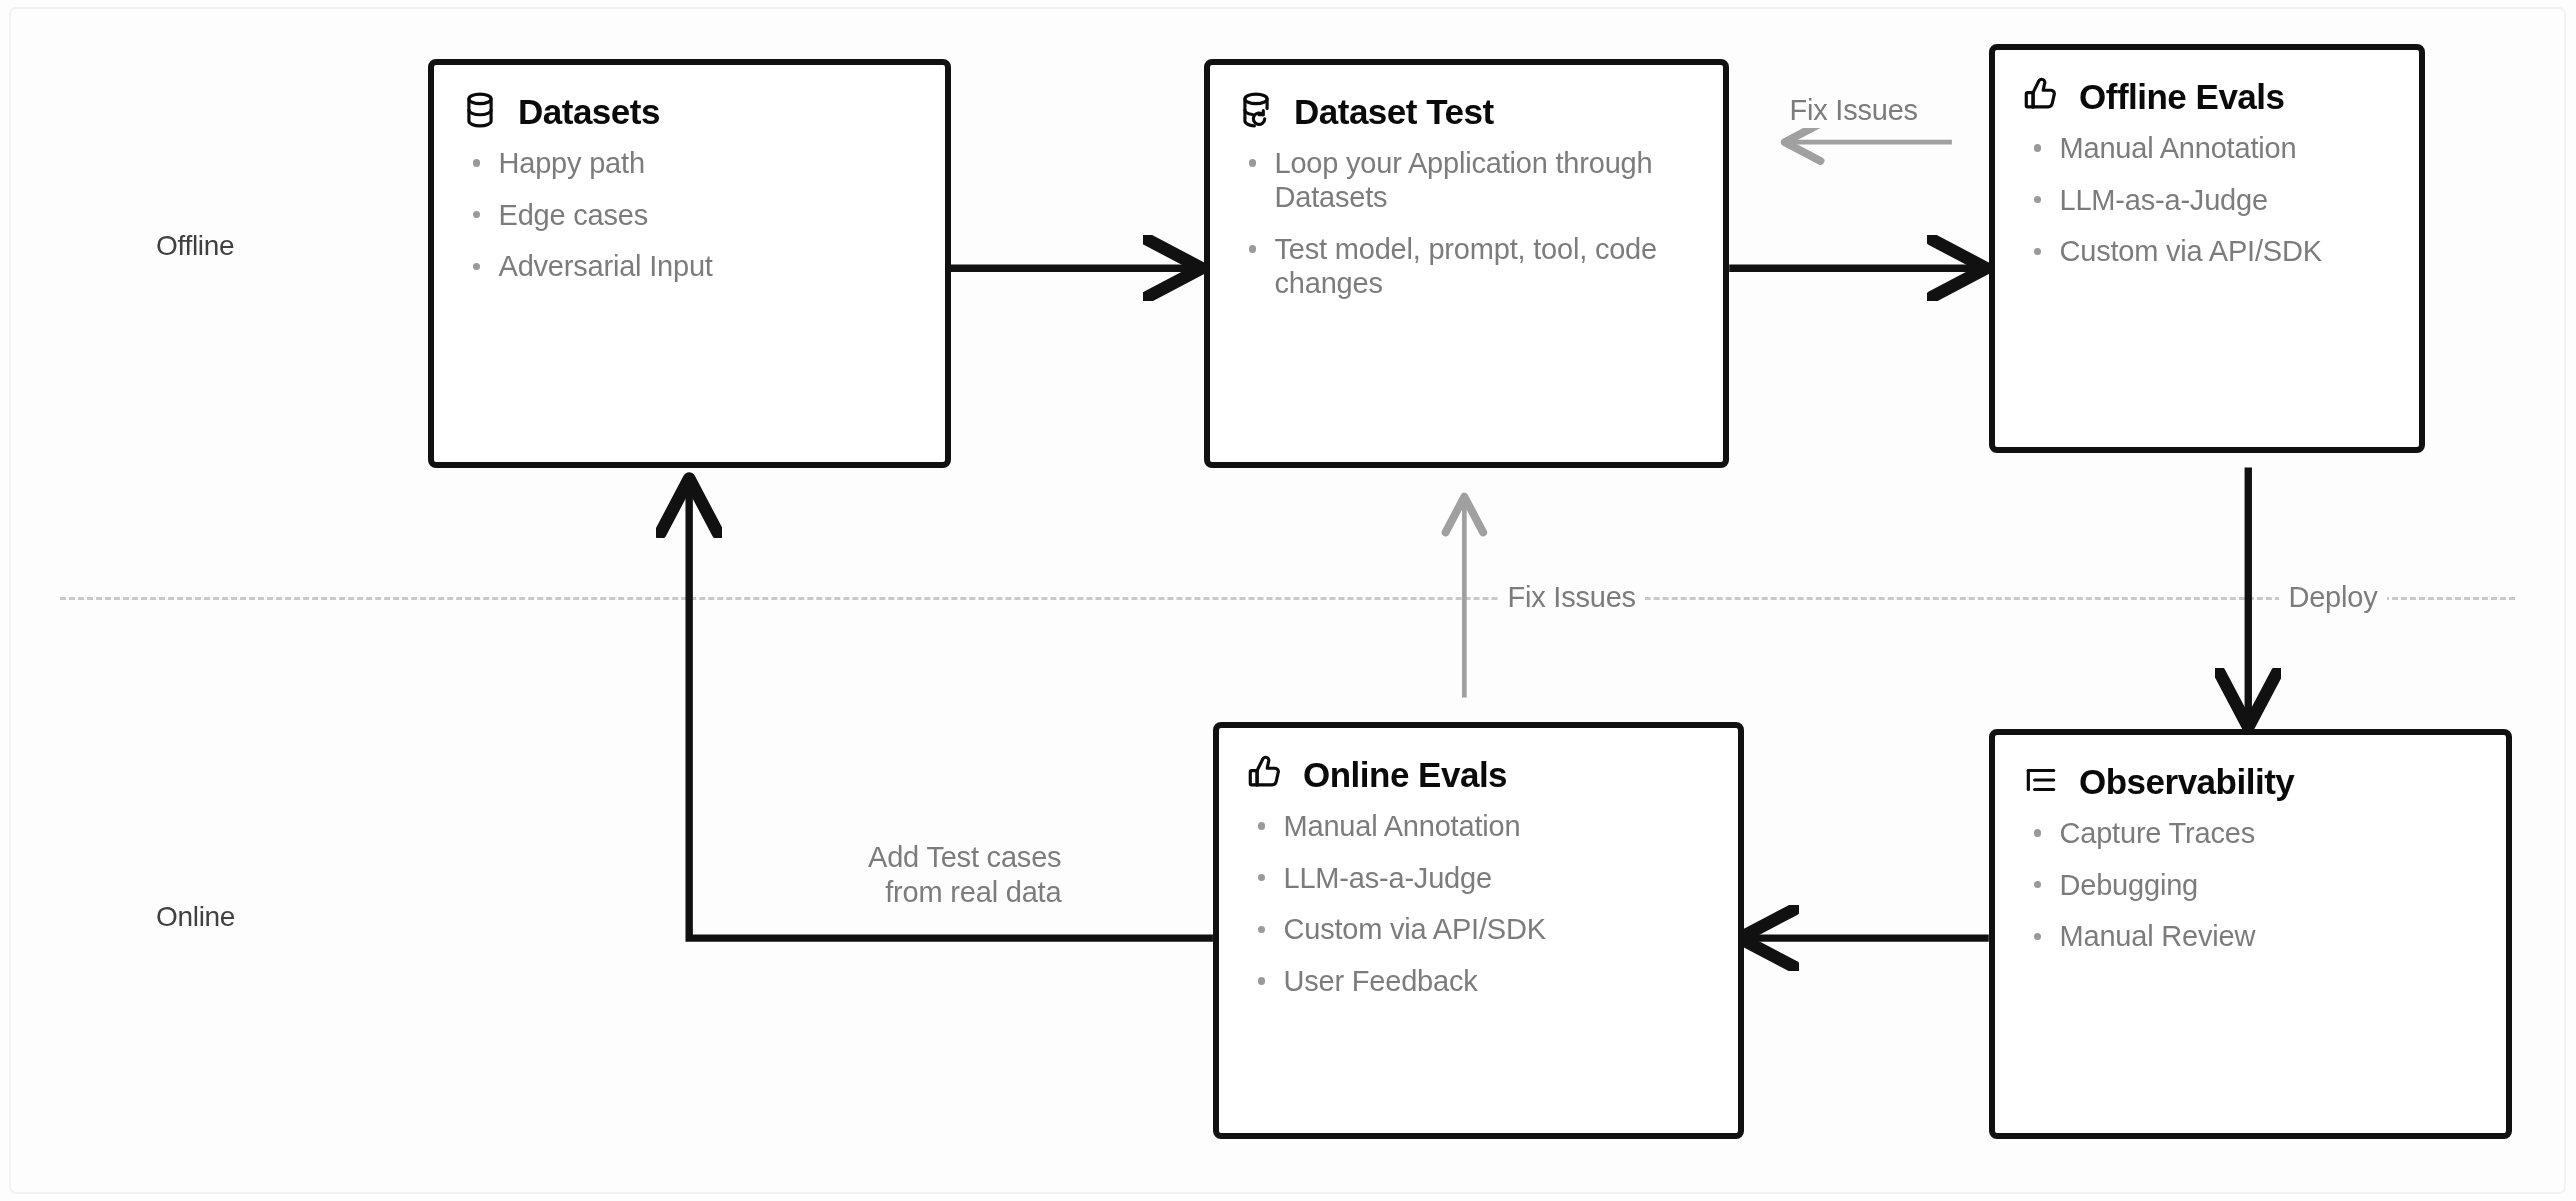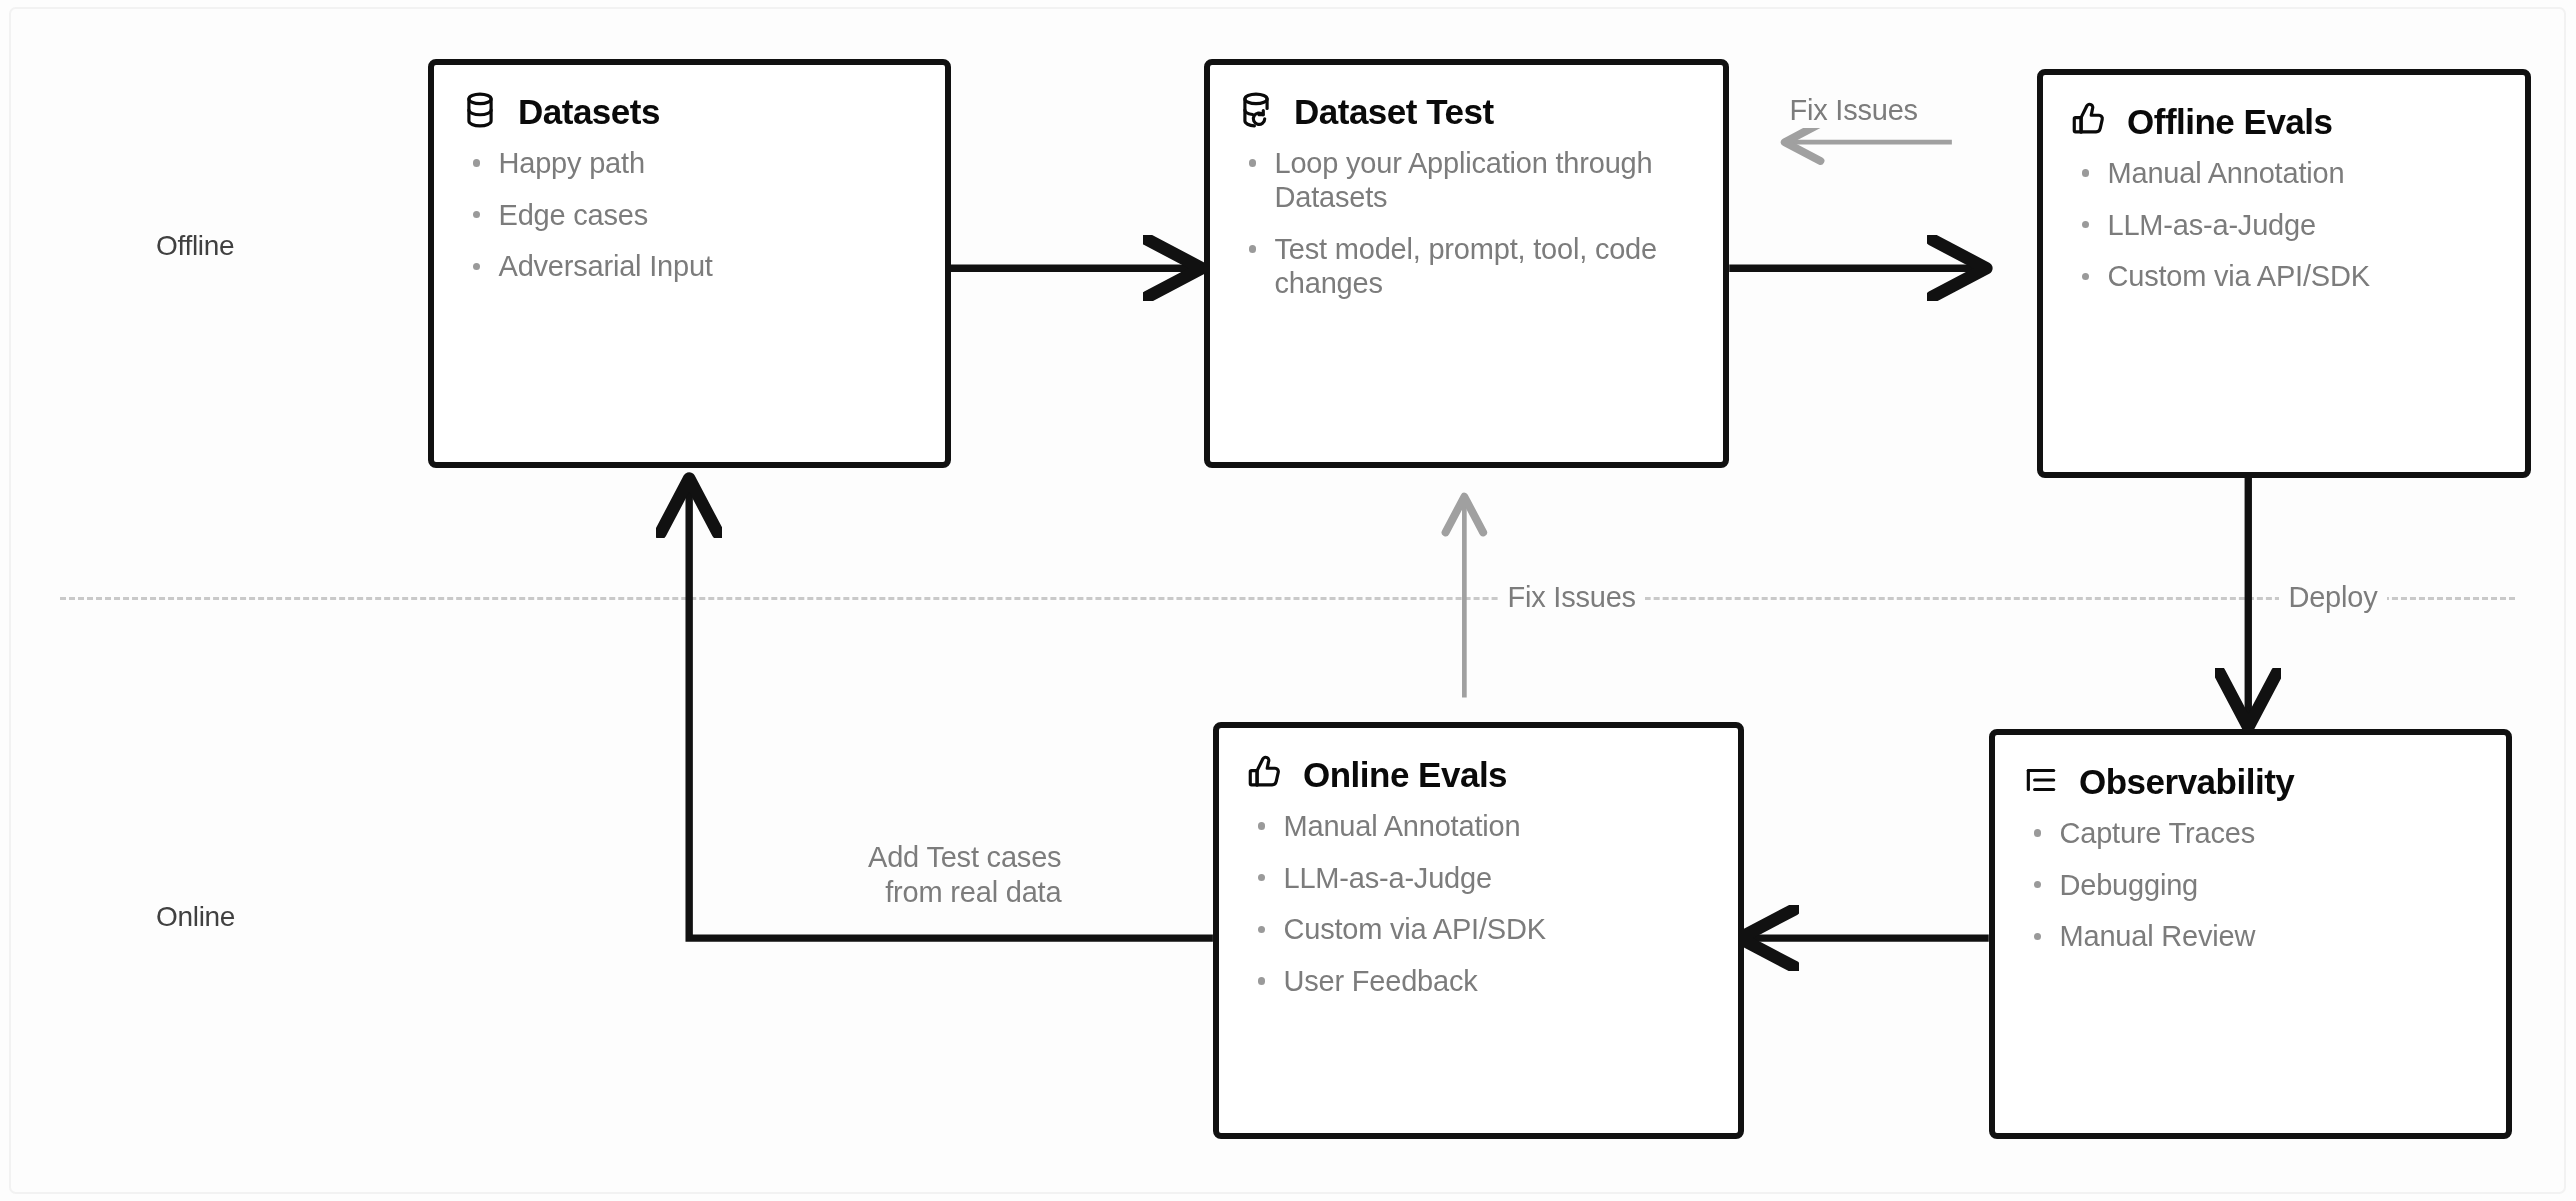--- a/index.html
+++ b/index.html
@@ -170,21 +170,21 @@
         </svg>
       </span>
       <span class="node-title">Dataset Test</span>
     </div>
     <ul class="node-list" style="padding-right:13.4px;">
       <li>Loop your Application through Datasets</li>
       <li>Test model, prompt, tool, code changes</li>
     </ul>
   </div>
 
-  <div class="node" style="left:1989px; top:69px; width:494px; height:409px;margin-left:48px;">
+  <div class="node" style="left:1989px; top:44px; width:436px; height:409px;">
     <div class="node-head">
       <span class="node-icon">
         <svg viewBox="0 0 24 24" fill="none" stroke="#0a0a0a" stroke-width="2" stroke-linecap="round" stroke-linejoin="round">
           <path d="M7 10.5v9"></path>
           <path d="M3.5 10.5h3.5v9H3.5a.8.8 0 0 1-.8-.8v-7.4a.8.8 0 0 1 .8-.8z"></path>
           <path d="M7 10.5l3.6-7.3a2 2 0 0 1 3.6 1.75L13.4 9h4.9a2.1 2.1 0 0 1 2.05 2.6l-1.3 5.8A2.6 2.6 0 0 1 16.5 19.5H7"></path>
         </svg>
       </span>
       <span class="node-title">Offline Evals</span>
     </div>

